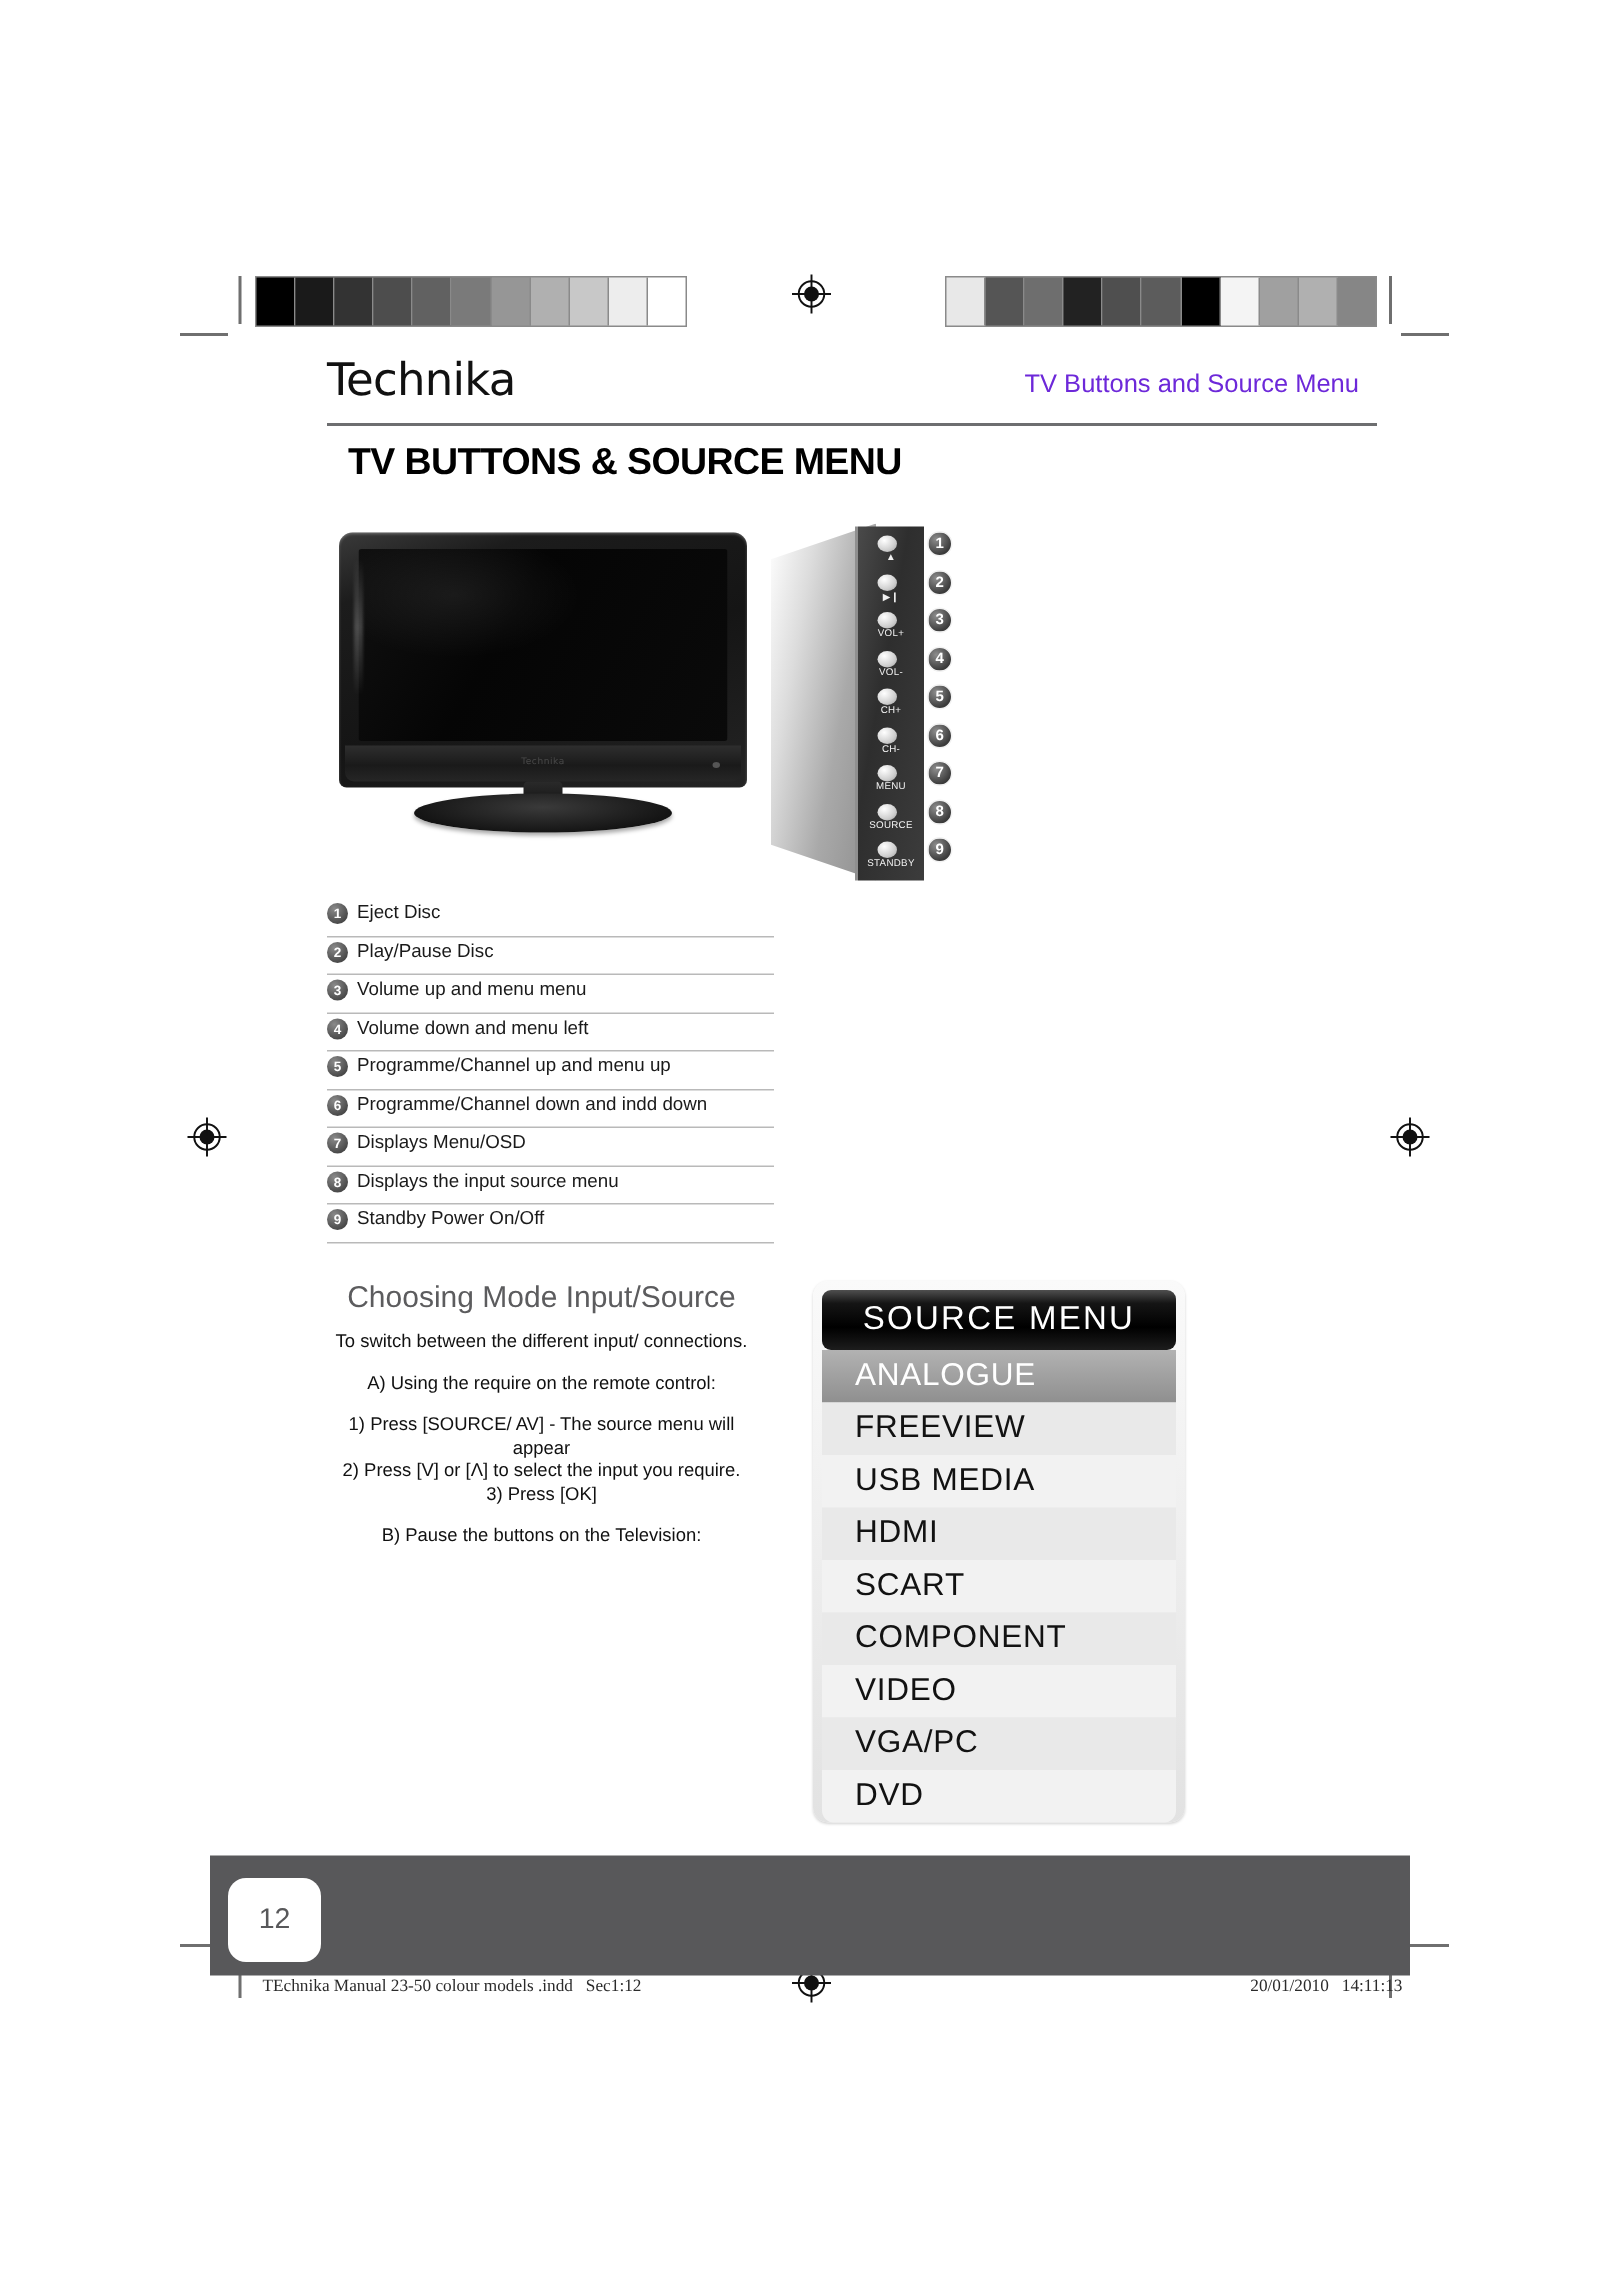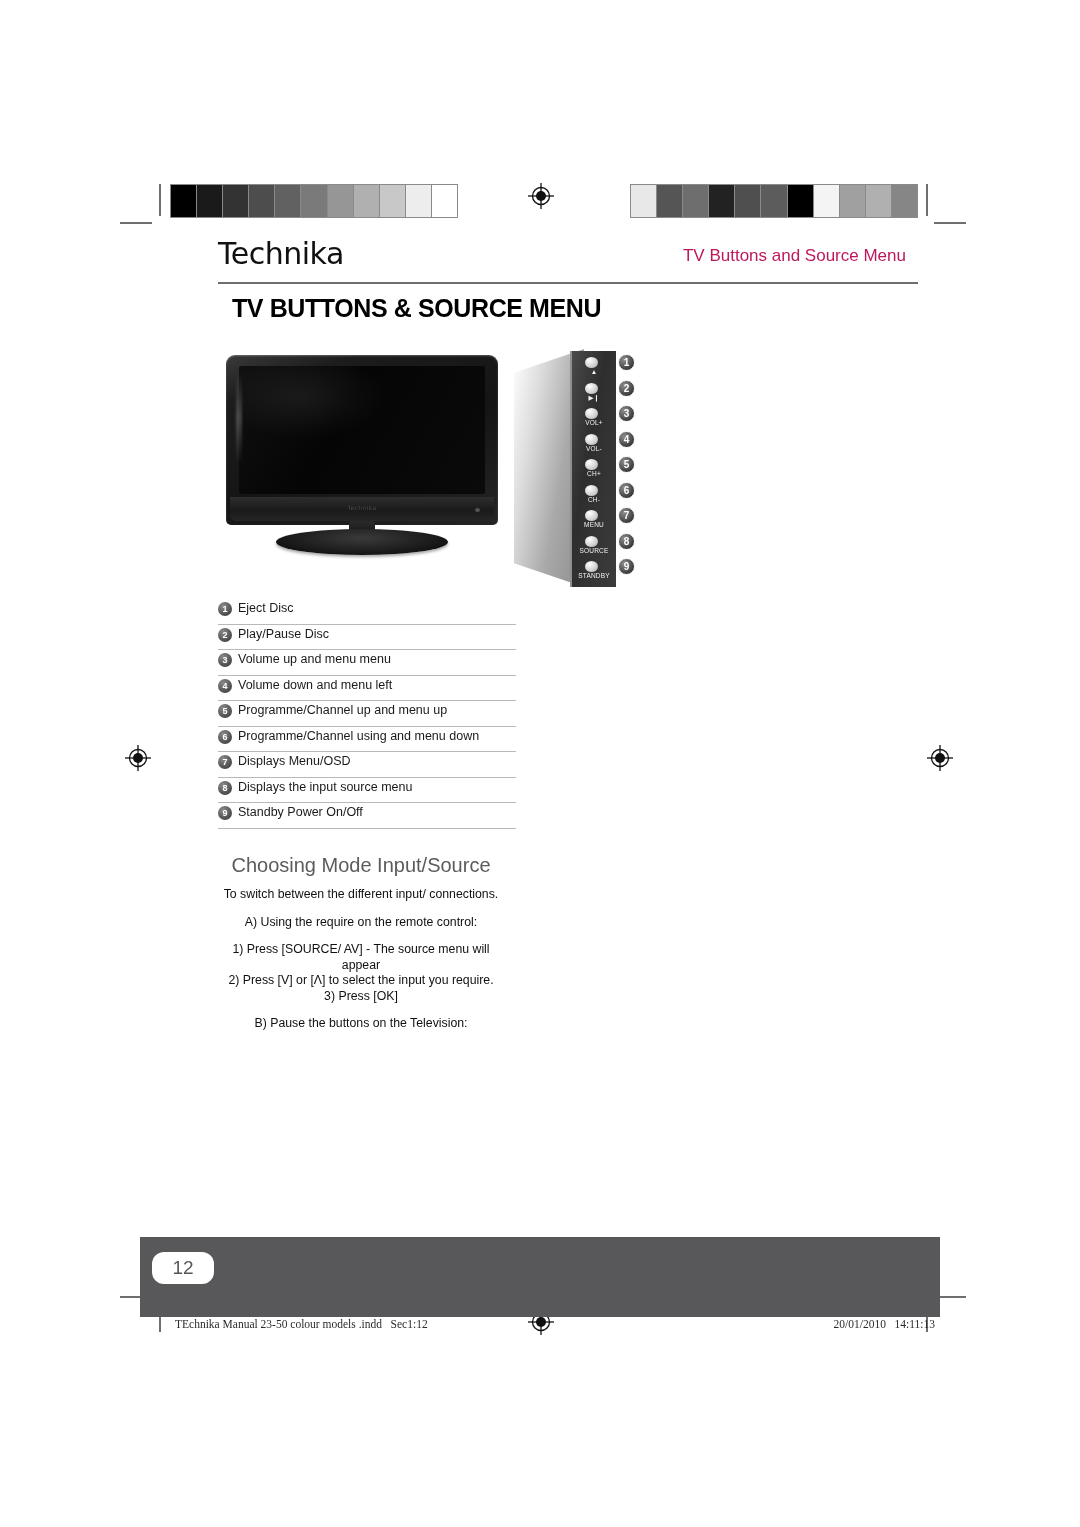--- a/index.html
+++ b/index.html
@@ -60,21 +60,21 @@
     left: 0; top: 0;
     font-family: "DejaVu Sans", sans-serif;
     font-size: 30px;
     letter-spacing: -0.5px;
     color: #111;
   }
   .header-title {
     position: absolute;
     right: 12px; top: 10px;
     font-size: 17px;
-    color: #be185d;
+    color: #6d28d9;
     font-family: "Liberation Sans", sans-serif;
   }
   .header-rule {
     position: absolute;
     left: 0; top: 46px;
     width: 700px; height: 2px;
     background: #6d6e70;
   }
 
   .page-title {
@@ -305,21 +305,21 @@
   
   .bottom-band {
     position:absolute;
     left: 140px; top: 1237px;
     width: 800px; height: 80px;
     background: #58585a;
   }
   .page-badge {
     position:absolute;
     left: 152px; top: 1252px;
-    width: 62px; height: 32px;
+    width: 62px; height: 56px;
     background: #ffffff;
     border-radius: 12px;
     display:flex; align-items:center; justify-content:center;
     font-size: 19px;
     color:#58585a;
     font-family:"Liberation Sans", sans-serif;
   }
 
   
   .prn-footer {
@@ -494,21 +494,21 @@
       <div class="legend-row">
         <div class="legend-num">4</div>
         <div class="legend-text">Volume down and menu left</div>
       </div>
       <div class="legend-row">
         <div class="legend-num">5</div>
         <div class="legend-text">Programme/Channel up and menu up</div>
       </div>
       <div class="legend-row">
         <div class="legend-num">6</div>
-        <div class="legend-text">Programme/Channel using and menu down</div>
+        <div class="legend-text">Programme/Channel down and indd down</div>
       </div>
       <div class="legend-row">
         <div class="legend-num">7</div>
         <div class="legend-text">Displays Menu/OSD</div>
       </div>
       <div class="legend-row">
         <div class="legend-num">8</div>
         <div class="legend-text">Displays the input source menu</div>
       </div>
       <div class="legend-row">
@@ -524,20 +524,36 @@
     <p>A) Using the require on the remote control:</p>
     <div class="spacer"></div>
     <p style="white-space:pre-line;">1) Press [SOURCE/ AV] - The source menu will appear
 2) Press [V] or [Λ] to select the input you require.
 3) Press [OK]</p>
     <div class="spacer"></div>
     <p>B) Pause the buttons on the Television:</p>
     <div class="spacer"></div>
   </div>
 
+  <div class="srcmenu">
+    <div class="srcmenu-shell">
+      <div class="srcmenu-title">SOURCE MENU</div>
+      <div id="src-items">
+          <div class="src-item odd selected">ANALOGUE</div>
+          <div class="src-item even">FREEVIEW</div>
+          <div class="src-item odd">USB MEDIA</div>
+          <div class="src-item even">HDMI</div>
+          <div class="src-item odd">SCART</div>
+          <div class="src-item even">COMPONENT</div>
+          <div class="src-item odd">VIDEO</div>
+          <div class="src-item even">VGA/PC</div>
+          <div class="src-item odd last">DVD</div>
+        </div>
+    </div>
+  </div>
 
 </div>
 
 <div class="bottom-band"></div>
 <div class="page-badge">12</div>
 
 <div class="prn-footer">
   <span class="prn-left">TEchnika Manual 23-50 colour models .indd   Sec1:12</span>
   <span class="prn-right">20/01/2010   14:11:13</span>
 </div>

